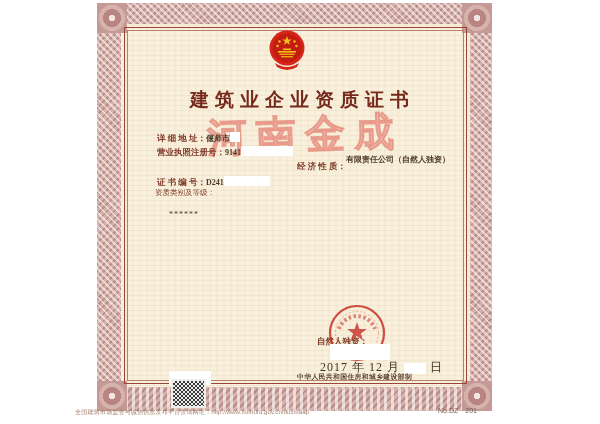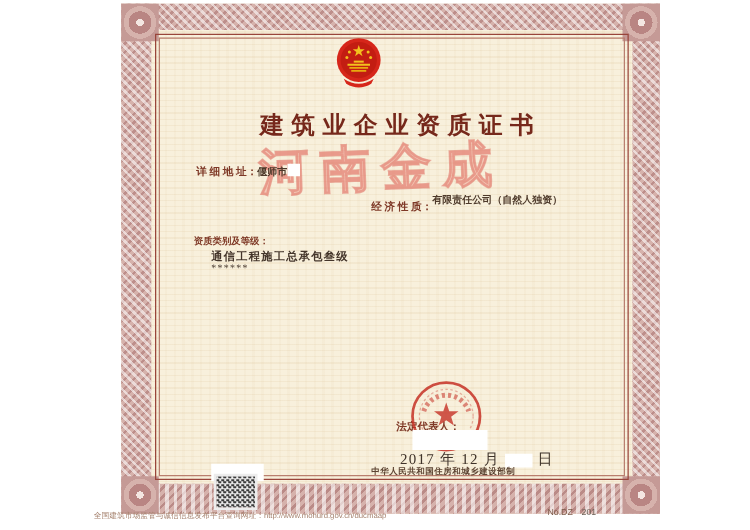--- a/index.html
+++ b/index.html
@@ -3,21 +3,21 @@
 <meta charset="utf-8">
 <style>
   html,body{margin:0;padding:0;}
   body{
     width:600px;height:424px;position:relative;overflow:hidden;
     background:#ffffff;
     font-family:"Liberation Serif","DejaVu Serif",serif;
   }
   
   .cert{
-    position:absolute;left:97px;top:3px;width:431px;height:408px;
+    position:absolute;left:97px;top:3px;width:395px;height:408px;
     background:
       repeating-linear-gradient(0deg, rgba(205,170,115,.12) 0 1px, rgba(0,0,0,0) 1px 5px),
       repeating-linear-gradient(90deg, rgba(205,170,115,.06) 0 2px, rgba(0,0,0,0) 2px 7px),
       #f8f0dc;
   }
   
   .bf{
     position:absolute;
     background-color:#d6b2ac;
     background-image:
@@ -53,21 +53,21 @@
   }
   .wm{
     left:110px;top:104px;font-size:40px;font-weight:bold;letter-spacing:9px;
     color:rgba(238,142,128,.40);-webkit-text-stroke:1px rgba(222,108,95,.5);
     transform:rotate(-2deg);z-index:3;pointer-events:none;
   }
   .lbl{font-size:8.5px;font-weight:bold;color:#7e3826;}
   .val{font-size:8px;color:#4e3a2b;font-weight:bold;}
   .rd{display:inline-block;background:#ffffff;height:10px;vertical-align:middle;}
   .rdabs{position:absolute;background:#ffffff;z-index:5;}
-  .cat-lbl{font-size:7.5px;font-weight:bold;color:#7e3826;text-align:right;}
+  .cat-lbl{font-size:7.5px;font-weight:normal;color:#7e3826;text-align:right;}
   .cat-val{font-size:9px;font-weight:bold;color:#44352a;letter-spacing:1px;}
   .stars{font-size:8px;color:#44352a;letter-spacing:1px;}
   .issuer{font-size:8.5px;font-weight:bold;color:#7e3826;z-index:2;}
   .dateline{font-size:12px;font-weight:normal;color:#3f332a;letter-spacing:1px;z-index:6;}
   .madeby{font-size:6.8px;font-weight:bold;color:#5d4433;letter-spacing:.4px;z-index:6;}
   .sealbox{position:absolute;z-index:4;}
   .qr{
     position:absolute;width:31px;height:25px;z-index:6;
     background:
       repeating-conic-gradient(#3c3c3c 0% 25%, #e9e9e9 0% 50%);
@@ -113,31 +113,36 @@
 
   <div class="abs title">建筑业企业资质证书</div>
 
   <div class="abs wm">河南金成</div>
 
 
   <div class="abs" style="left:60px;top:124px;z-index:4;">
     <span class="lbl">详 细 地 址：</span><span class="val">偃师市</span><span class="rd" style="width:10px;"></span>
   </div>
 
+  <div class="abs" style="left:60px;top:138px;z-index:4;">
+    <span class="lbl">营业执照注册号：</span><span class="val">9141</span><span class="rd" style="width:52px;"></span>
+  </div>
 
   <div class="abs" style="left:200px;top:152px;z-index:4;white-space:normal;width:158px;">
     <span class="lbl">经 济 性 质：</span><span class="val" style="display:inline-block;width:104px;vertical-align:top;white-space:normal;line-height:10px;">有限责任公司（自然人独资）</span>
   </div>
 
+  <div class="abs" style="left:60px;top:168px;z-index:4;">
+    <span class="lbl">证 书 编 号：</span><span class="val">D241</span><span class="rd" style="width:46px;"></span>
+  </div>
 
   <div class="abs cat-lbl" style="left:58px;top:185px;z-index:4;">资质类别及等级：</div>
-  <div class="abs cat-val" style="left:72px;top:196px;z-index:4;">通信工程施工总承包叁级</div>
   <div class="abs stars" style="left:72px;top:207px;z-index:4;">******</div>
 
-  <div class="abs issuer" style="left:220px;top:333px;">法定代表人：</div>
+  <div class="abs issuer" style="left:220px;top:333px;">自然人独资：</div>
   <div class="sealbox" style="left:229px;top:299px;width:62px;height:62px;">
     <svg width="62" height="62" viewBox="0 0 62 62">
       <circle cx="31" cy="31" r="27" fill="none" stroke="rgba(197,49,38,.85)" stroke-width="2.2"></circle>
       <circle cx="31" cy="31" r="21.5" fill="none" stroke="rgba(197,49,38,.35)" stroke-width="1" stroke-dasharray="2 2"></circle>
       <polygon points="31,20 33.4,27 40.8,27 34.9,31.4 37.1,38.4 31,34.1 24.9,38.4 27.1,31.4 21.2,27 28.6,27" fill="rgba(197,49,38,.8)"></polygon>
       <path d="M13 27 A19 19 0 0 1 49 27" fill="none" stroke="rgba(197,49,38,.55)" stroke-width="4" stroke-dasharray="2.5 2.5"></path>
       <path d="M18 46 A18 18 0 0 0 44 46" fill="none" stroke="rgba(197,49,38,.5)" stroke-width="3" stroke-dasharray="2 2.5"></path>
     </svg>
   </div>
   <div class="rdabs" style="left:233px;top:341px;width:60px;height:16px;"></div>

